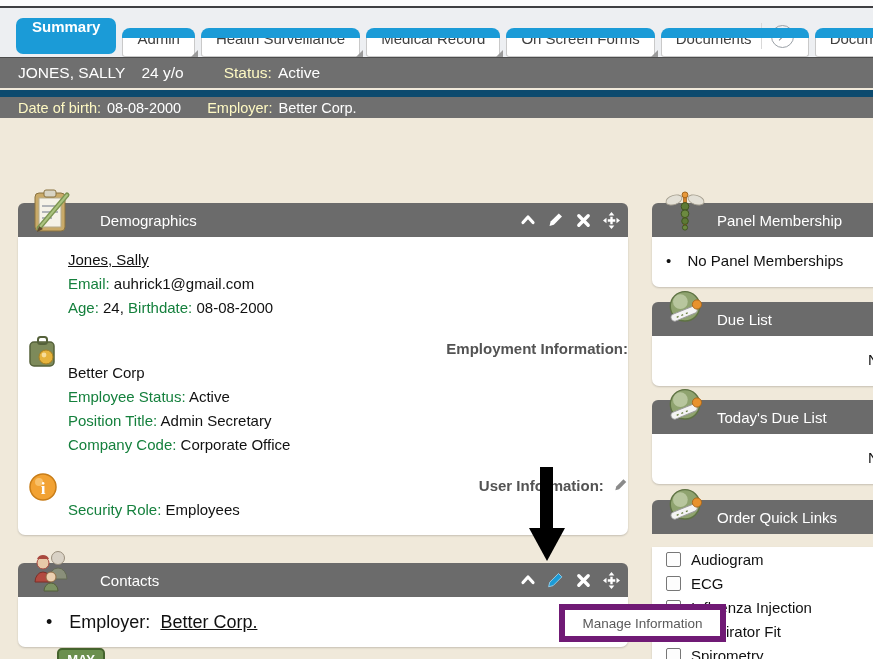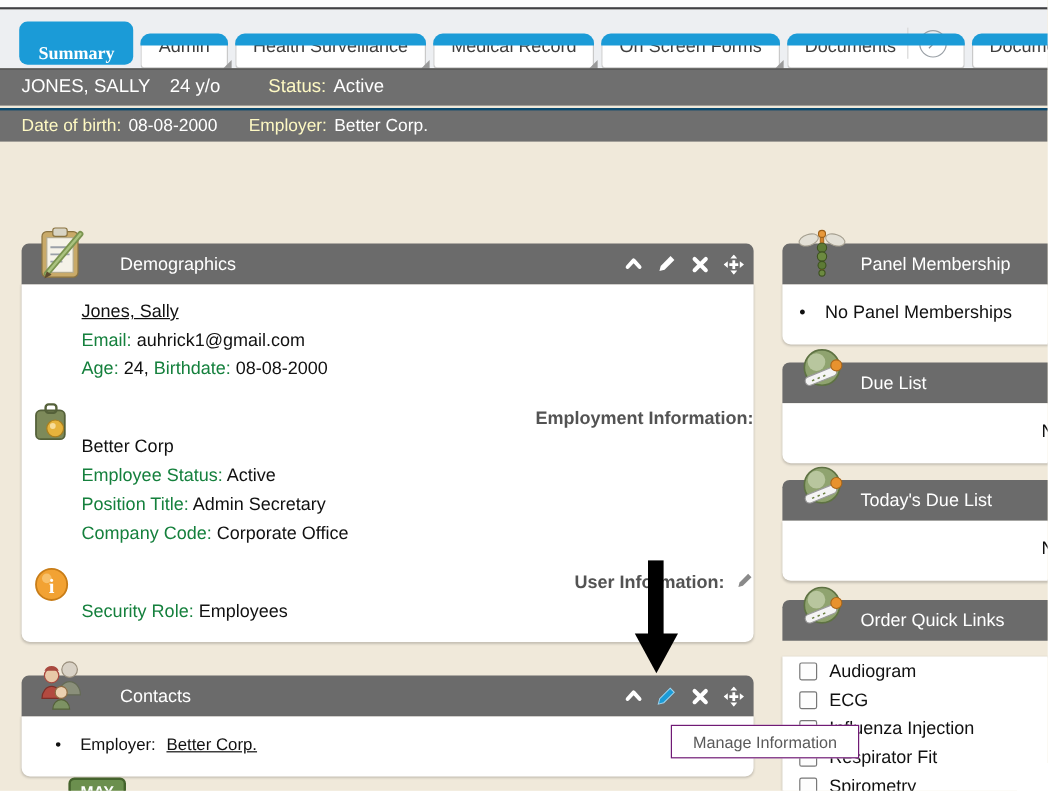--- a/index.html
+++ b/index.html
@@ -7,27 +7,27 @@
     position:relative;width:873px;height:659px;overflow:hidden;
     background:#f0e9da;font-family:"Liberation Sans",sans-serif;
     -webkit-font-smoothing:antialiased;
   }
   
   .chrome-top{position:absolute;top:0;left:0;right:0;height:6px;background:#fbfbfc;border-bottom:2px solid #3e3e42;}
   .tabbar{position:absolute;top:8px;left:0;right:0;height:49px;background:#edeff2;display:flex;align-items:flex-end;padding-left:16px;box-sizing:border-box;}
   .tab{position:relative;background:#fff;border:1px solid #c9c9c9;border-top:none;border-radius:8px 8px 3px 3px;height:28px;box-sizing:border-box;display:flex;align-items:center;padding:0 14px 8px;margin-right:6px;font-size:15px;color:#3f3f3f;cursor:pointer;white-space:nowrap;}
   .tab::before{content:'';position:absolute;top:-1px;left:-1px;right:-1px;height:10px;background:#1b9bd7;border-radius:8px 8px 0 0;}
   .tab.dropdown::after{content:'';position:absolute;bottom:-1px;right:-4px;width:0;height:0;border-left:7px solid transparent;border-bottom:7px solid #9a9a9a;}
-  .tab.active{background:#1b9bd7;border:none;border-radius:7px;height:36px;margin-bottom:3px;align-items:flex-end;padding:0 16px;color:#fff;font-weight:bold;font-family:Liberation Serif, serif;}
+  .tab.active{background:#1b9bd7;border:none;border-radius:7px;height:36px;margin-bottom:3px;align-items:flex-start;padding:0 16px;color:#fff;font-weight:bold;}
   .tab.active::before{display:none;}
   .tab .tab-div{width:1px;height:26px;background:#d8d8d8;margin:0 9px;align-self:center;margin-bottom:6px;}
   .ext-circle{width:21px;height:21px;border:1px solid #9aa0a6;border-radius:50%;display:flex;align-items:center;justify-content:center;color:#8a8f94;font-size:12px;align-self:center;margin-bottom:4px;}
   
   .bar1{position:absolute;top:57px;left:0;right:0;height:31px;background:#6f6f6f;border-top:1px solid #4c4c4c;color:#fff;display:flex;align-items:center;padding-left:18px;font-size:15.5px;box-sizing:border-box;}
-  .bar2{position:absolute;top:90px;left:0;right:0;height:28px;background:#6f6f6f;border-top:2px solid #0c4a6e;color:#fff;display:flex;align-items:center;padding-left:18px;font-size:14.5px;box-sizing:border-box;}
+  .bar2{position:absolute;top:90px;left:0;right:0;height:28px;background:#6f6f6f;border-top:7px solid #0c4a6e;color:#fff;display:flex;align-items:center;padding-left:18px;font-size:14.5px;box-sizing:border-box;}
   .lbl{color:#fef9c3;}
   .bar1 .g16{margin-right:16px;} .bar1 .g40{margin-right:40px;} .bar1 .g6{margin-right:6px;}
   .bar2 .g6{margin-right:6px;} .bar2 .g26{margin-right:26px;}
   
   .panel{position:absolute;}
   .hdr{position:relative;background:#6b6b6b;height:34px;border-radius:6px 6px 0 0;display:flex;align-items:center;}
   .hdr .title{color:#fff;font-size:15px;margin-left:82px;}
   .hdr.rhdr .title{margin-left:65px;}
   .controls{position:absolute;right:8px;top:0;height:100%;display:flex;align-items:center;gap:11px;}
   .ctl{width:17px;height:17px;display:flex;align-items:center;justify-content:center;cursor:pointer;}
@@ -36,32 +36,32 @@
   .bigicon.small{width:46px;height:46px;top:-15px;left:10px;}
   
   .info-line{margin-left:50px;line-height:24px;font-size:15px;color:#111;}
   .glabel{color:#15803d;}
   .namelink{color:#111;text-decoration:underline;cursor:pointer;}
   .section{position:relative;margin-top:17px;}
   .sicon{position:absolute;left:10px;top:-2px;}
   .shead{margin-left:50px;font-weight:bold;color:#535353;font-size:15px;line-height:24px;text-align:right;}
   .photo-box{position:absolute;left:512px;top:46px;width:88px;height:113px;background:#fff;border:3px solid #000;border-radius:10px;display:flex;flex-direction:column;align-items:center;justify-content:center;color:#2e2e9e;font-weight:bold;font-size:17px;line-height:27px;letter-spacing:.5px;cursor:pointer;}
   
-  .bullet-line{padding:15px 0 0 28px;font-size:14px;color:#111;}
+  .bullet-line{padding:15px 0 0 28px;font-size:18px;color:#111;}
   .dot{margin-right:12px;}
   .ulink{color:#111;text-decoration:underline;cursor:pointer;}
   
   .rline{padding:15px 0 0 14px;font-size:15px;color:#111;}
   .clip-no{position:absolute;left:203px;top:15px;font-size:15px;color:#111;margin-left:13px;}
   .chk-row{display:flex;align-items:center;height:24px;padding-left:14px;}
   .chk-row.first{margin-top:13px;}
   .chkbox{width:13px;height:13px;border:1px solid #777;border-radius:2px;background:#fdfdfd;cursor:pointer;flex:none;}
   .chk-label{margin-left:10px;font-size:15px;color:#111;}
   
-  .tooltip{position:absolute;left:559px;top:604px;width:155px;height:26px;background:#fff;border:1px solid #701a75;color:#5a5a5a;font-size:13.5px;display:flex;align-items:center;justify-content:center;z-index:30;}
+  .tooltip{position:absolute;left:559px;top:604px;width:155px;height:26px;background:#fff;border:6px solid #701a75;color:#5a5a5a;font-size:13.5px;display:flex;align-items:center;justify-content:center;z-index:30;}
   
   .arrow-shaft{position:absolute;left:540px;top:467px;width:13px;height:63px;background:#000;z-index:25;}
   .arrow-head{position:absolute;left:529px;top:528px;width:0;height:0;border-left:18px solid transparent;border-right:18px solid transparent;border-top:33px solid #000;z-index:25;}
   
   .may-badge{position:absolute;left:57px;top:648px;width:48px;height:24px;background:#6b8f4e;border:2px solid #44632c;border-radius:5px;color:#fff;font-weight:bold;font-size:13px;text-align:center;line-height:20px;box-sizing:border-box;z-index:2;}
 </style>
 </head>
 <body>
 
 <div class="screen">

